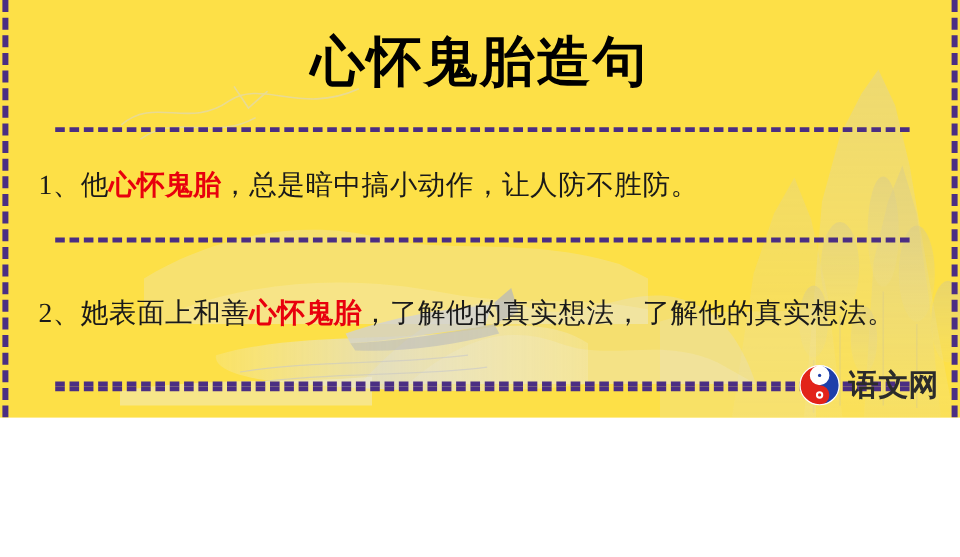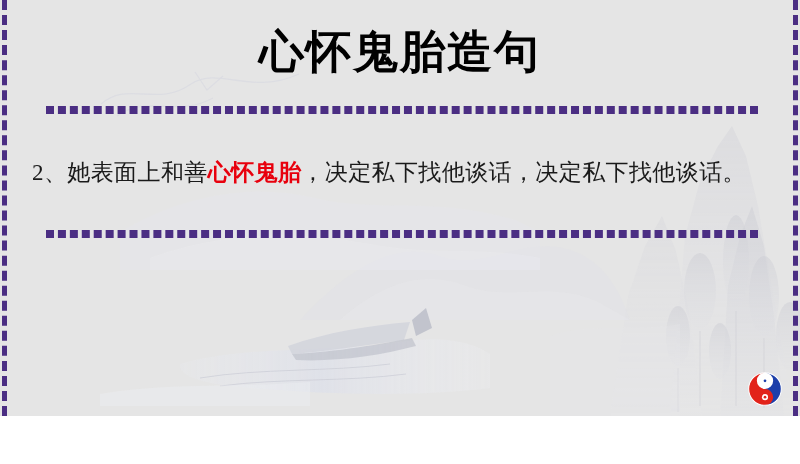--- a/index.html
+++ b/index.html
@@ -10,23 +10,23 @@
     width: 800px;
     height: 464px;
     overflow: hidden;
     background: #ffffff;
     font-family: "Liberation Serif", "DejaVu Serif", serif;
   }
 
   #page {
     position: relative;
     width: 800px;
-    height: 416px;
+    height: 348px;
     box-sizing: border-box;
-    background: #e5e5e5;
+    background: #fde047;
     overflow: hidden;
   }
 
   
   .wm {
     position: absolute;
     pointer-events: none;
     z-index: 0;
   }
   #wm-mountains-right {
@@ -232,26 +232,31 @@
   <div class="side-border" id="border-right"></div>
 
   <div id="content">
 
     <div id="title-block">
       <div id="page-title">心怀鬼胎造句</div>
     </div>
 
     <div class="divider"></div>
 
+    <div class="sentence-row" id="row-1">
+      <div class="sentence">
+        <span>1、</span><span>他</span><span class="kw">心怀鬼胎</span><span>，总是暗中搞小动作，让人防不胜防。</span>
+      </div>
+    </div>
 
     <div class="divider"></div>
 
     <div class="sentence-row" id="row-2">
       <div class="sentence">
-        <span>2、</span><span>她表面上和善</span><span class="kw">心怀鬼胎</span><span>，决定私下找他谈话，决定私下找他谈话。</span>
+        <span>2、</span><span>她表面上和善</span><span class="kw">心怀鬼胎</span><span>，了解他的真实想法，了解他的真实想法。</span>
       </div>
     </div>
 
     <div class="divider"></div>
 
 
     <div class="divider"></div>
 
   </div>
 
@@ -259,15 +264,16 @@
     <svg id="logo-mark" viewBox="0 0 100 100">
       <circle cx="50" cy="50" r="48" fill="#ffffff"></circle>
       <path d="M50 2 A48 48 0 0 1 50 98 A24 24 0 0 1 50 50 A24 24 0 0 0 50 2 Z" fill="#1d3faa"></path>
       <path d="M50 2 A48 48 0 0 0 50 98 A24 24 0 0 0 50 50 A24 24 0 0 1 50 2 Z" fill="#e2231a"></path>
       <circle cx="50" cy="26" r="9" fill="#ffffff"></circle>
       <circle cx="50" cy="74" r="9" fill="#ffffff"></circle>
       <circle cx="50" cy="26" r="4" fill="#1d3faa"></circle>
       <circle cx="50" cy="74" r="4" fill="#e2231a"></circle>
       <circle cx="50" cy="50" r="48" fill="none" stroke="#ffffff" stroke-width="3"></circle>
     </svg>
+    <span id="logo-text">语文网</span>
   </div>
 
 </div>
 
 </body></html>

